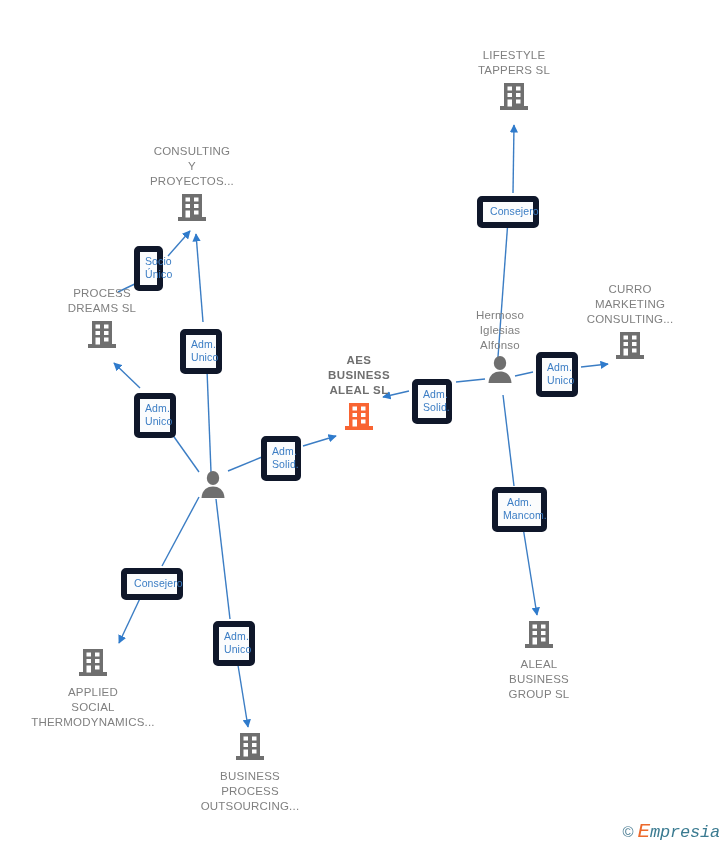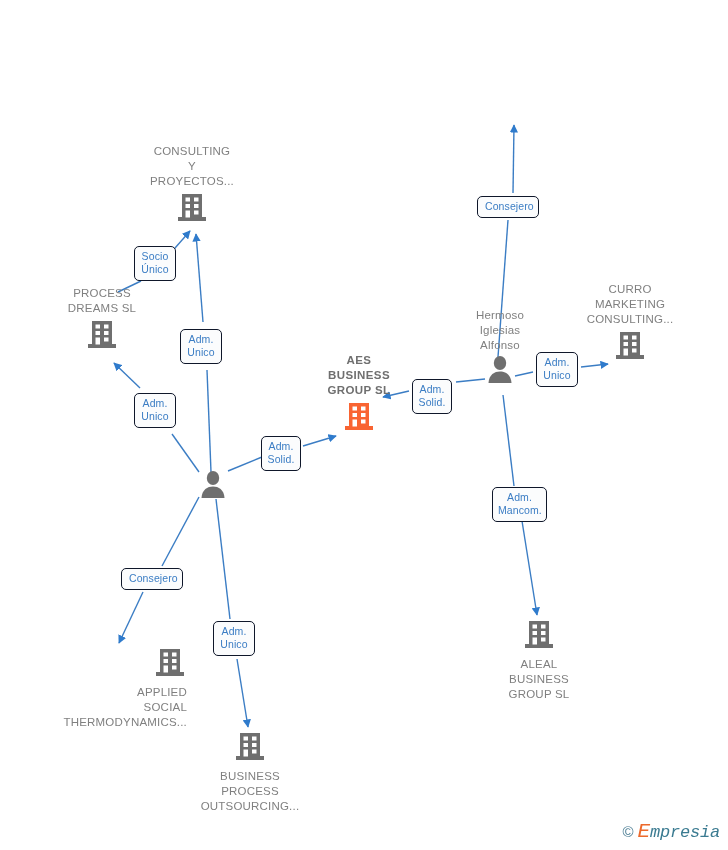--- a/index.html
+++ b/index.html
@@ -49,21 +49,21 @@
     display: block;
     margin: 0 auto;
   }
   .node.label-above .icon-slot { margin-top: 2px; }
   .node.label-below .node-label { margin-top: 1px; }
 
   
   .edge-label {
     position: absolute;
     box-sizing: border-box;
-    border: 1px solid #0f172a;
+    border: 6px solid #0f172a;
     border-radius: 5px;
     background: #fbfcfd;
     color: #3b7dc4;
     font-size: 10.5px;
     line-height: 13px;
     text-align: center;
     padding: 3px 5px 4px;
     white-space: pre-line;
     letter-spacing: 0.1px;
   }
@@ -139,20 +139,40 @@
       <path d="M 522 521 L 537 615" marker-end="url(#arrow-blue)"></path>
 
       <path d="M 199 497 L 162 566"></path>
       <path d="M 143 592 L 119 643" marker-end="url(#arrow-blue)"></path>
 
       <path d="M 216 499 L 230 619"></path>
       <path d="M 237 659 L 248 727" marker-end="url(#arrow-blue)"></path>
     </g>
   </svg>
 
+  <div class="node node-entity label-above" style="left:514px; top:48px;">
+    <span class="node-label">LIFESTYLE
+TAPPERS  SL</span>
+    <span class="icon-slot">
+      <svg width="34" height="34" viewBox="0 0 34 34" xmlns="http://www.w3.org/2000/svg">
+        <g fill="#6f6f6f">
+          <rect x="7" y="3" width="20" height="26"></rect>
+          <rect x="3" y="26" width="28" height="4"></rect>
+        </g>
+        <g fill="#ffffff">
+          <rect x="10.5" y="6.5" width="4.5" height="4"></rect>
+          <rect x="19" y="6.5" width="4.5" height="4"></rect>
+          <rect x="10.5" y="13" width="4.5" height="4"></rect>
+          <rect x="19" y="13" width="4.5" height="4"></rect>
+          <rect x="19" y="19.5" width="4.5" height="4"></rect>
+          <rect x="10.5" y="19.5" width="4.5" height="7"></rect>
+        </g>
+      </svg>
+    </span>
+  </div>
 
   <div class="node node-entity label-above" style="left:192px; top:144px;">
     <span class="node-label">CONSULTING
 Y
 PROYECTOS...</span>
     <span class="icon-slot">
       <svg width="34" height="34" viewBox="0 0 34 34" xmlns="http://www.w3.org/2000/svg">
         <g fill="#6f6f6f">
           <rect x="7" y="3" width="20" height="26"></rect>
           <rect x="3" y="26" width="28" height="4"></rect>
@@ -208,21 +228,21 @@
           <rect x="19" y="19.5" width="4.5" height="4"></rect>
           <rect x="10.5" y="19.5" width="4.5" height="7"></rect>
         </g>
       </svg>
     </span>
   </div>
 
   <div class="node node-entity label-above" style="left:359px; top:353px;">
     <span class="node-label" style="color:#6f6f6f; font-weight:bold; letter-spacing:0.4px;">AES
 BUSINESS
-GROUP  SL</span>
+ALEAL  SL</span>
     <span class="icon-slot">
       <svg width="34" height="34" viewBox="0 0 34 34" xmlns="http://www.w3.org/2000/svg">
         <g fill="#f96432">
           <rect x="7" y="3" width="20" height="26"></rect>
           <rect x="3" y="26" width="28" height="4"></rect>
         </g>
         <g fill="#ffffff">
           <rect x="10.5" y="6.5" width="4.5" height="4"></rect>
           <rect x="19" y="6.5" width="4.5" height="4"></rect>
           <rect x="10.5" y="13" width="4.5" height="4"></rect>
@@ -274,21 +294,21 @@
           <rect x="19" y="19.5" width="4.5" height="4"></rect>
           <rect x="10.5" y="19.5" width="4.5" height="7"></rect>
         </g>
       </svg>
     </span>
     <span class="node-label">ALEAL
 BUSINESS
 GROUP  SL</span>
   </div>
 
-  <div class="node node-entity label-below" style="left:107px; top:646px;text-align:right;">
+  <div class="node node-entity label-below" style="left:93px; top:646px;">
     <span class="icon-slot">
       <svg width="34" height="34" viewBox="0 0 34 34" xmlns="http://www.w3.org/2000/svg">
         <g fill="#6f6f6f">
           <rect x="7" y="3" width="20" height="26"></rect>
           <rect x="3" y="26" width="28" height="4"></rect>
         </g>
         <g fill="#ffffff">
           <rect x="10.5" y="6.5" width="4.5" height="4"></rect>
           <rect x="19" y="6.5" width="4.5" height="4"></rect>
           <rect x="10.5" y="13" width="4.5" height="4"></rect>
@@ -320,21 +340,21 @@
         </g>
       </svg>
     </span>
     <span class="node-label">BUSINESS
 PROCESS
 OUTSOURCING...</span>
   </div>
 
   <div class="edge-label single-line" style="left:477px; top:196px; width:62px;">Consejero</div>
 
-  <div class="edge-label" style="left:134px; top:246px; width:42px;">Socio
+  <div class="edge-label" style="left:134px; top:246px; width:29px;">Socio
 Único</div>
 
   <div class="edge-label" style="left:180px; top:329px; width:42px;">Adm.
 Unico</div>
 
   <div class="edge-label" style="left:134px; top:393px; width:42px;">Adm.
 Unico</div>
 
   <div class="edge-label" style="left:261px; top:436px; width:40px;">Adm.
 Solid.</div>

